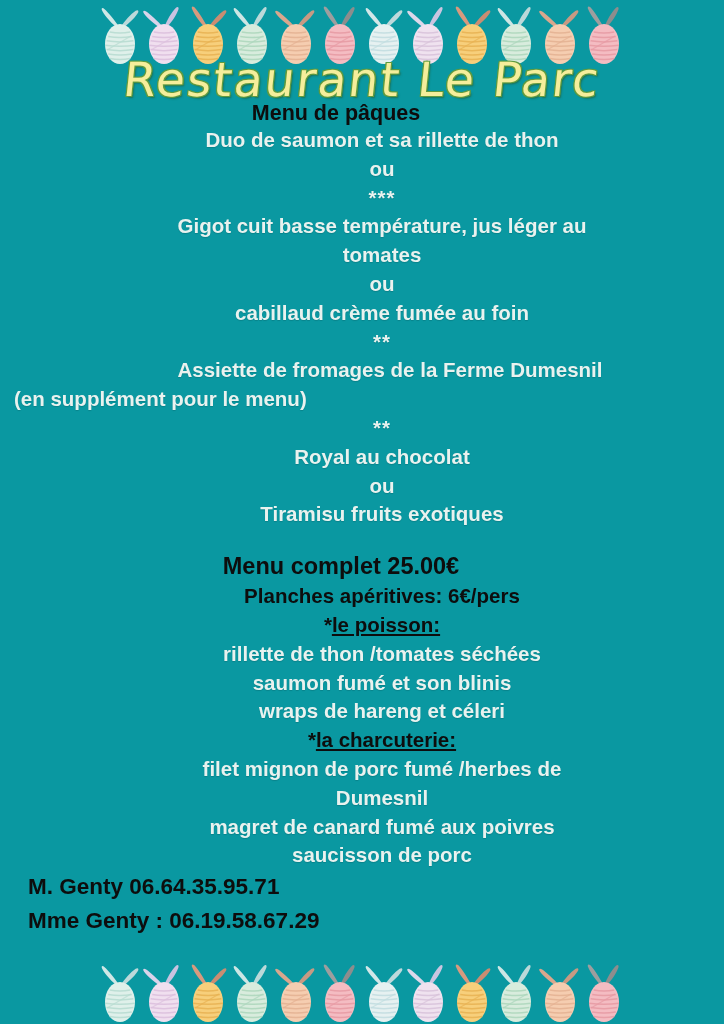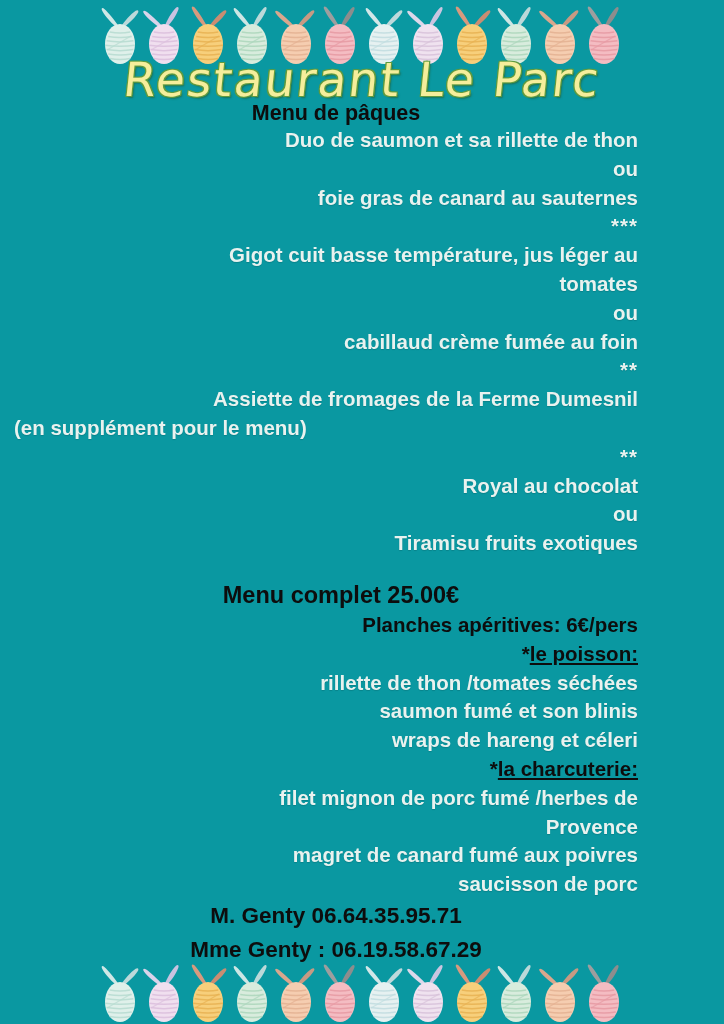--- a/index.html
+++ b/index.html
@@ -75,21 +75,21 @@
     width: 672px;
     padding: 0 14px;
     box-sizing: border-box;
   }
 
   .line {
     font-size: 20.5px;
     line-height: 28.8px;
     font-weight: bold;
     color: #e9f2ef;
-    text-align: right;
+    text-align: center;
     padding-left: 112px;
     padding-right: 20px;
     white-space: pre-wrap;
     text-shadow: 0 1px 1px rgba(0,0,0,0.14);
   }
 
   .line.dark {
     color: #0d0d0d;
     text-shadow: none;
   }
@@ -107,21 +107,21 @@
     line-height: 32px;
     text-align: center;
     color: #0d0d0d;
     text-shadow: none;
     padding-left: 30px;
     margin-top: 21px;
   }
   .line.contact {
     font-size: 22.5px;
     line-height: 34px;
-    text-align: center;
+    text-align: left;
     color: #0d0d0d;
     text-shadow: none;
     padding-left: 14px;
     padding-right: 14px;
   }
   .line.indent1 { padding-left: 128px; }
   .line.indent2 { padding-left: 0; text-align: left; padding-right: 120px; }
   .line.stars { letter-spacing: 1px; }
 
   .underline { text-decoration: underline; text-underline-offset: 2px; }
@@ -363,21 +363,20 @@
     </div>
 
   <div class="title">Restaurant Le Parc</div>
 
   <div class="content">
 
     <div class="line subtitle">Menu de pâques</div>
 
     <div class="line">Duo de saumon et sa rillette de thon</div>
     <div class="line">ou</div>
-    <div class="line">foie gras de canard au sauternes</div>
     <div class="line stars">***</div>
 
     <div class="line">Gigot cuit basse température, jus léger au</div>
     <div class="line">tomates</div>
     <div class="line">ou</div>
     <div class="line">cabillaud crème fumée au foin</div>
     <div class="line stars">**</div>
 
     <div class="line indent1">Assiette de fromages de la Ferme Dumesnil</div>
     <div class="line indent2">(en supplément pour le menu)</div>
@@ -391,21 +390,21 @@
 
     <div class="line dark">Planches apéritives: 6€/pers</div>
 
     <div class="line dark"><span>*</span><span class="underline">le poisson:</span></div>
     <div class="line">rillette de thon /tomates séchées</div>
     <div class="line">saumon fumé et son blinis</div>
     <div class="line">wraps de hareng et céleri</div>
 
     <div class="line dark"><span>*</span><span class="underline">la charcuterie:</span></div>
     <div class="line">filet mignon de porc fumé /herbes de</div>
-    <div class="line">Provence</div>
+    <div class="line">Dumesnil</div>
     <div class="line">magret de canard fumé aux poivres</div>
     <div class="line">saucisson de porc</div>
 
     <div class="line contact">M. Genty 06.64.35.95.71</div>
     <div class="line contact">Mme Genty : 06.19.58.67.29</div>
 
   </div>
 
   <div class="egg-border bottom" id="bottom-eggs">
       <div class="egg">

